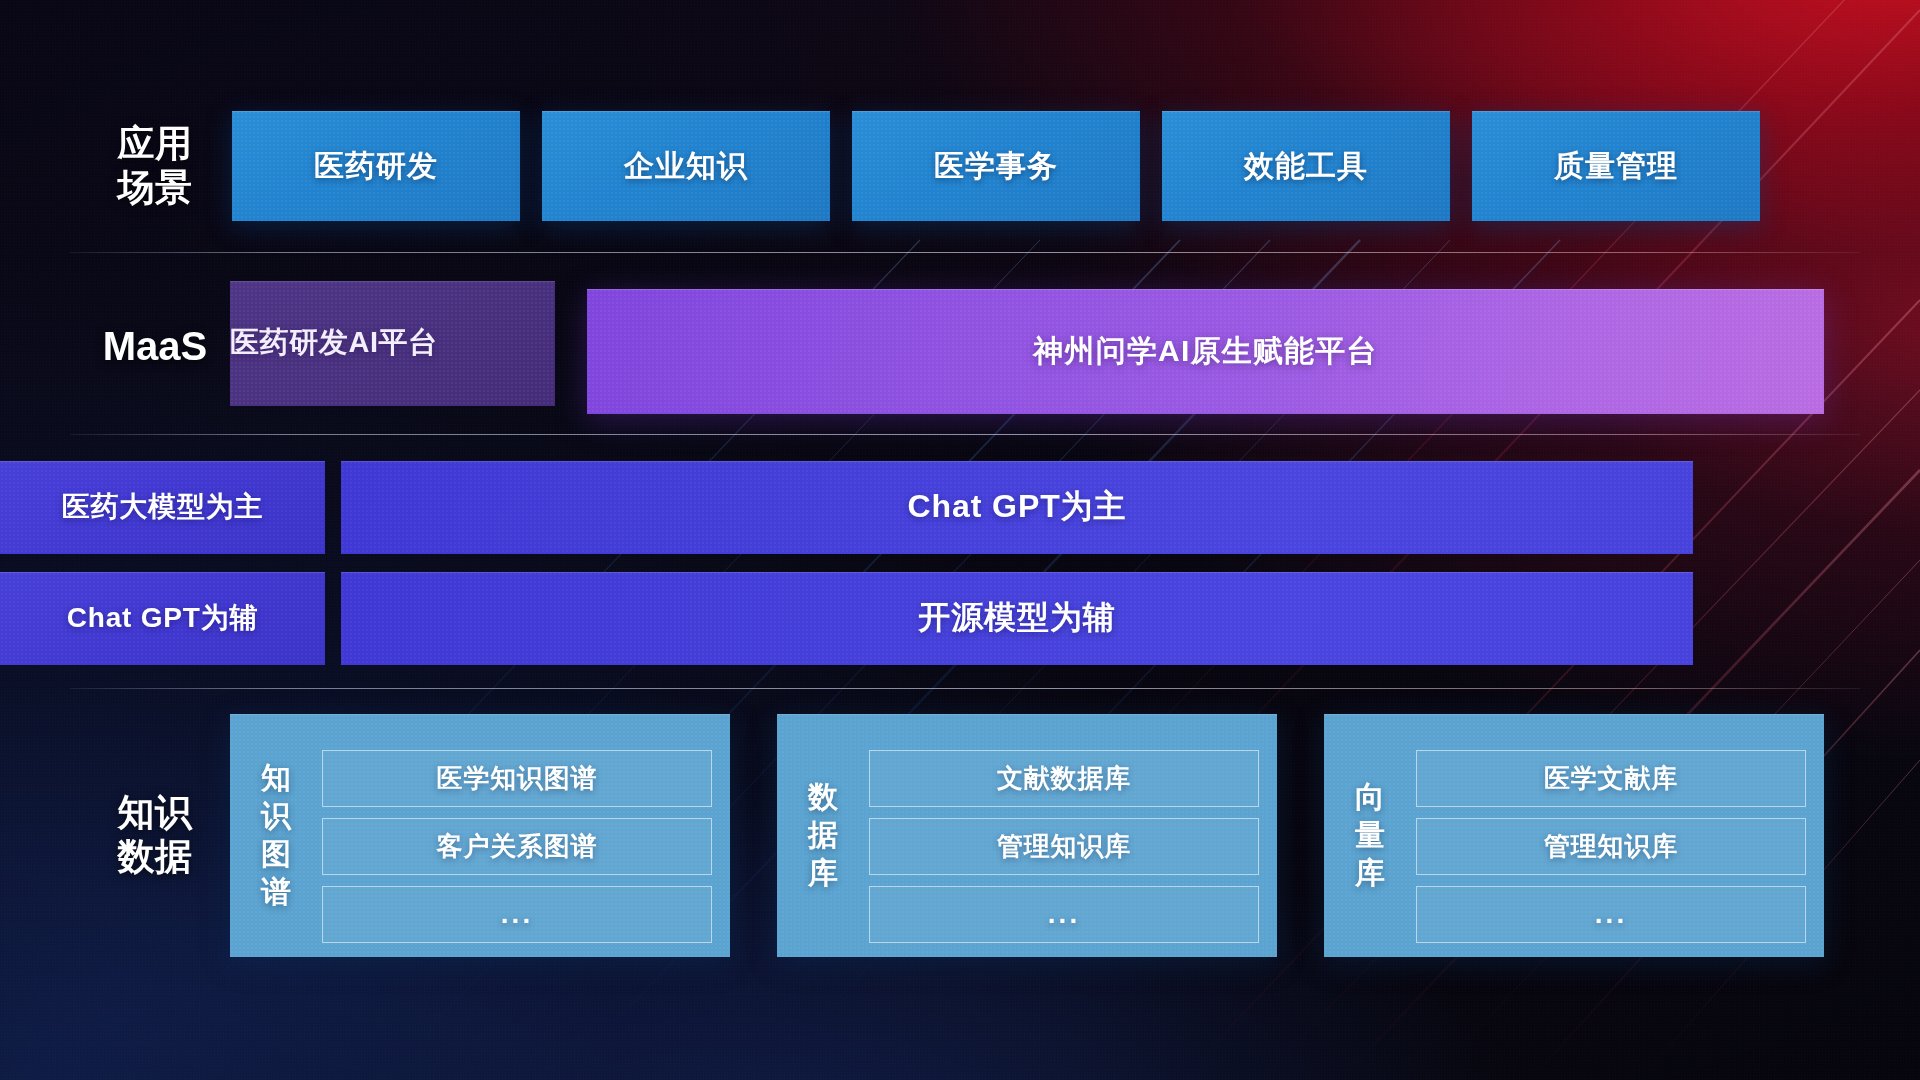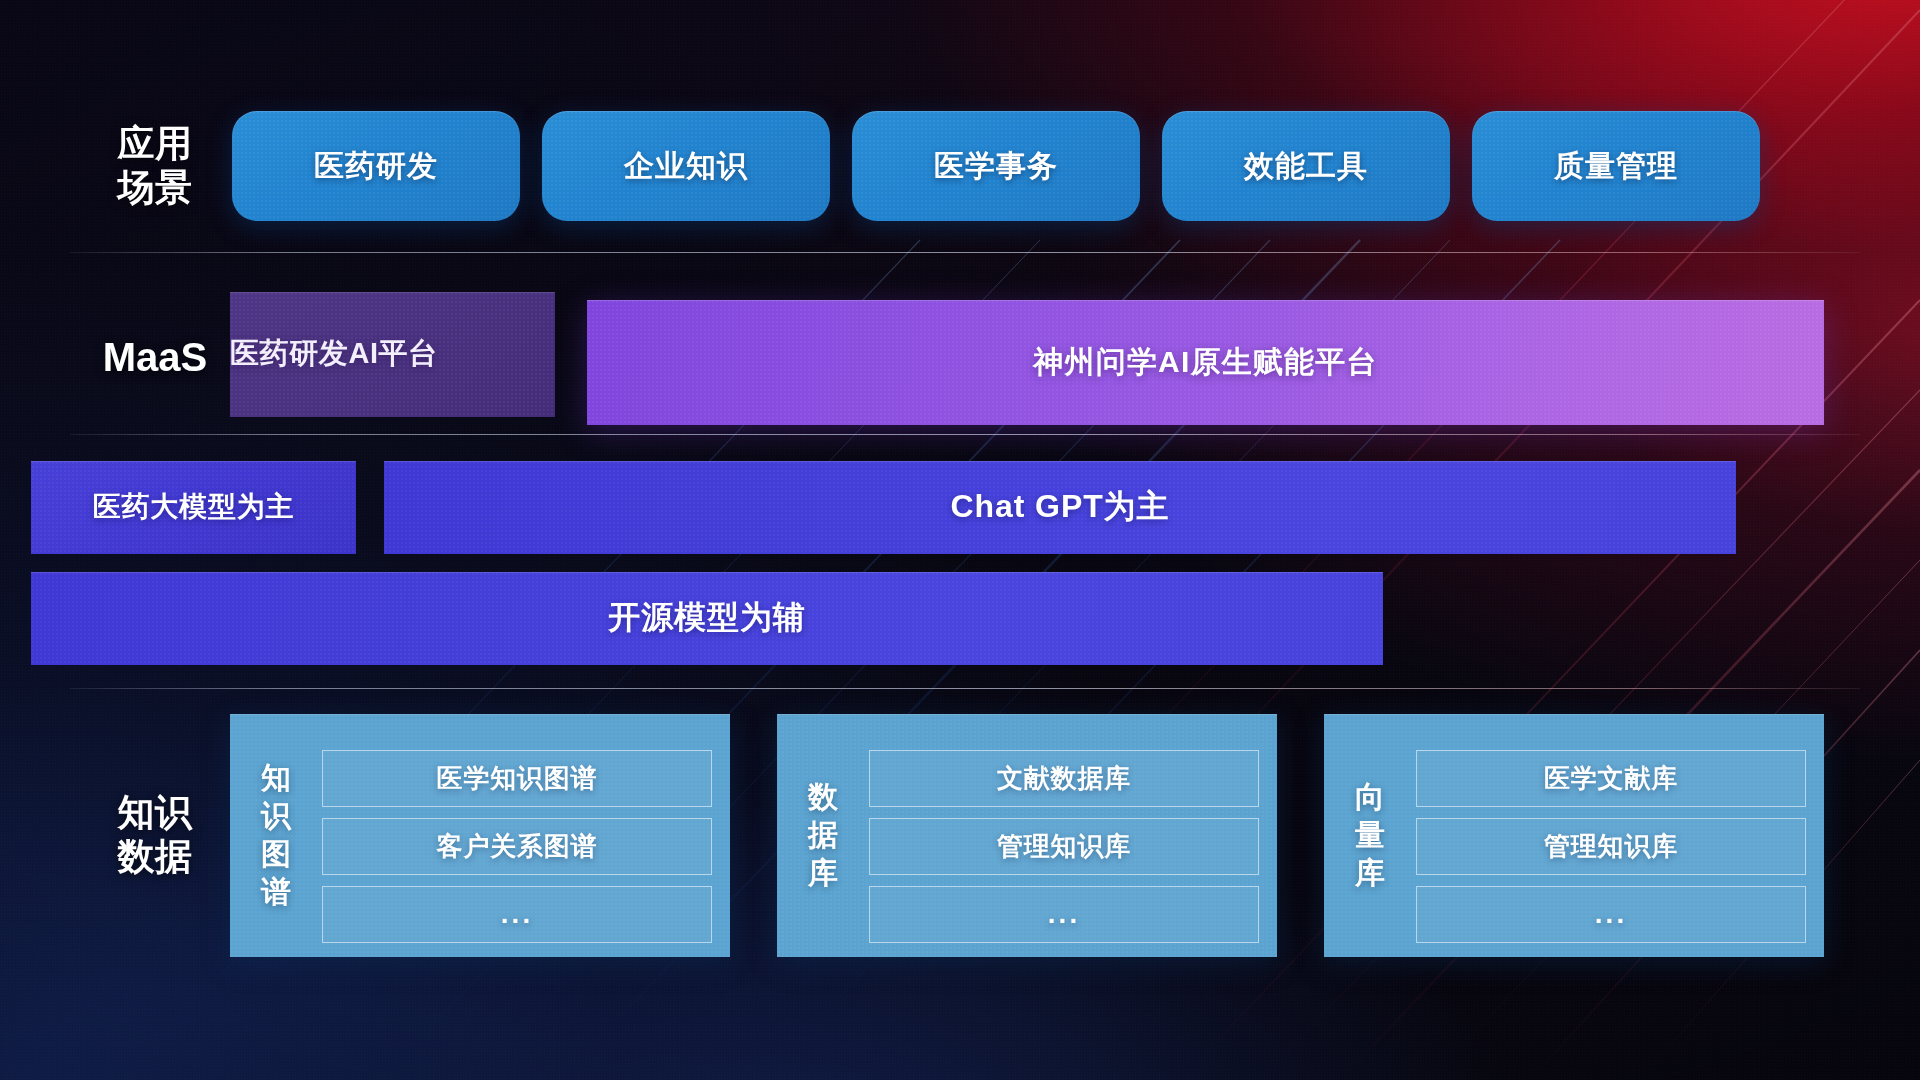--- a/index.html
+++ b/index.html
@@ -58,31 +58,31 @@
   
   #row-apps { left:0; top:106px; width:1920px; height:120px; }
   #row-apps .row-label { margin-left:80px; }
   .app-grid { display:flex; gap:22px; margin-left:2px; }
   .app-card {
     width:288px; height:110px;
     background:linear-gradient(150deg,#2a8ed6 0%,#2183cf 45%,#1f79c4 100%);
     display:flex; align-items:center; justify-content:center;
     color:#fff; font-size:30px; font-weight:700; letter-spacing:1px;
     box-shadow:0 6px 24px rgba(10,60,120,.45), inset 0 1px 0 rgba(255,255,255,.16);
-    position:relative; overflow:hidden;border-radius:25px;
+    position:relative; overflow:hidden;
   }
   .app-card::after {
     content:""; position:absolute; inset:0; opacity:.35;
     background-image:radial-gradient(rgba(255,255,255,.16) .7px, transparent .8px);
     background-size:4px 4px;
   }
   .app-card span { position:relative; z-index:2; text-shadow:0 2px 6px rgba(0,20,50,.45); }
 
   
-  #row-maas { left:0; top:293px; width:1920px; height:130px; }
+  #row-maas { left:0; top:282px; width:1920px; height:130px; }
   #row-maas .row-label { margin-left:80px; }
   .maas-body { display:flex; gap:32px; }
   .maas-left {
     width:325px; height:125px;
     background:linear-gradient(145deg,#4e3585 0%,#4a3180 50%,#452c79 100%);
     display:flex; align-items:center; justify-content:flex-start;
     color:#f3eefc; font-size:29px; font-weight:700; letter-spacing:.6px;
     position:relative; overflow:hidden;
     box-shadow:inset 0 1px 0 rgba(255,255,255,.12);
   }
@@ -99,21 +99,21 @@
     content:""; position:absolute; inset:0; opacity:.28;
     background-image:radial-gradient(rgba(255,255,255,.2) .7px, transparent .8px);
     background-size:4px 4px;
   }
   .maas-left span,.maas-right span { position:relative; z-index:2; text-shadow:0 2px 8px rgba(30,0,60,.4); }
 
   
   #row-algo { left:0; top:460px; width:1920px; height:205px; }
   #row-algo .row-label { margin-left:80px; }
   .algo-stack { display:flex; flex-direction:column; gap:18px; }
-  .algo-line { display:flex; gap:28px;padding-left:31px; }
+  .algo-line { display:flex; gap:16px; }
   .algo-left {
     width:325px; height:93px;
     background:linear-gradient(145deg,#4740d8 0%,#4138d1 50%,#3c33c9 100%);
     display:flex; align-items:center; justify-content:center;
     color:#ffffff; font-size:28px; font-weight:700; letter-spacing:.8px;
     position:relative; overflow:hidden;
     box-shadow:inset 0 1px 0 rgba(255,255,255,.14);
   }
   .algo-right {
     width:1352px; height:93px;
@@ -264,20 +264,23 @@
       <div class="algo-stack">
         <div class="algo-line">
           <div class="algo-left">
             <span>医药大模型为主</span>
           </div>
           <div class="algo-right">
             <span>Chat GPT为主</span>
           </div>
         </div>
         <div class="algo-line">
+          <div class="algo-left">
+            <span>Chat GPT为辅</span>
+          </div>
           <div class="algo-right">
             <span>开源模型为辅</span>
           </div>
         </div>
       </div>
     </div>
   </div>
 
   <div class="divider" id="div-3"></div>
 

